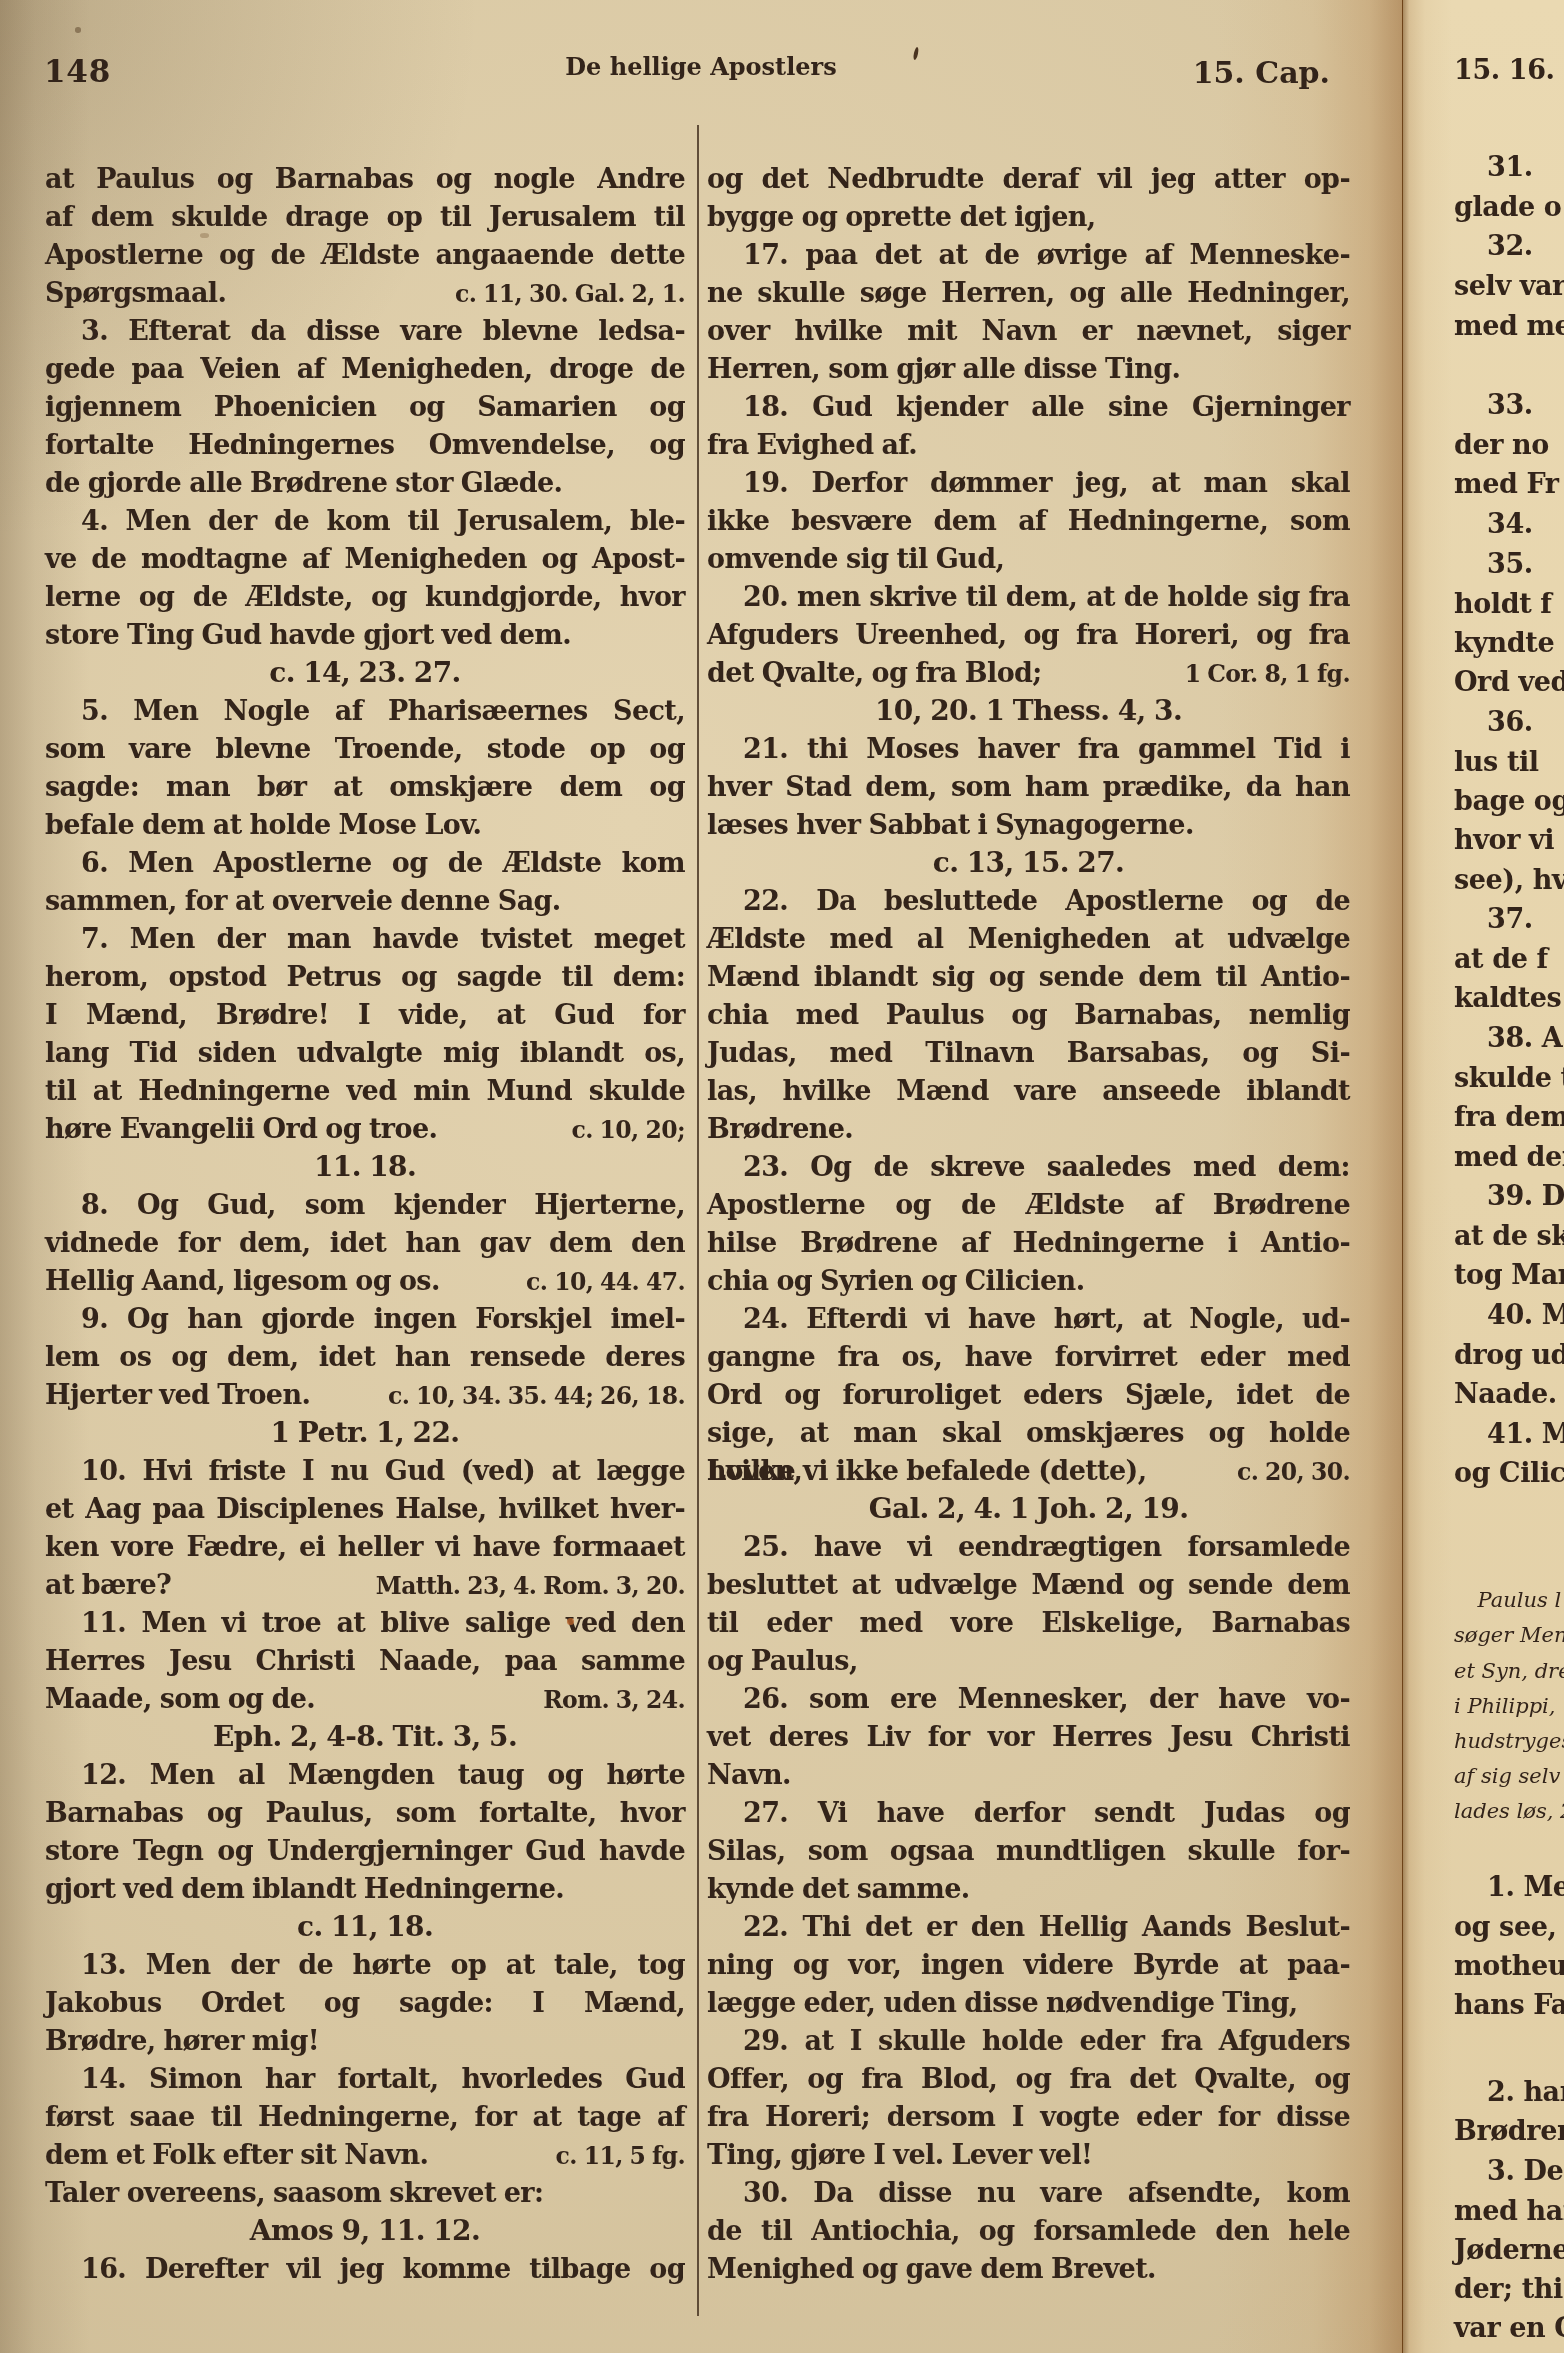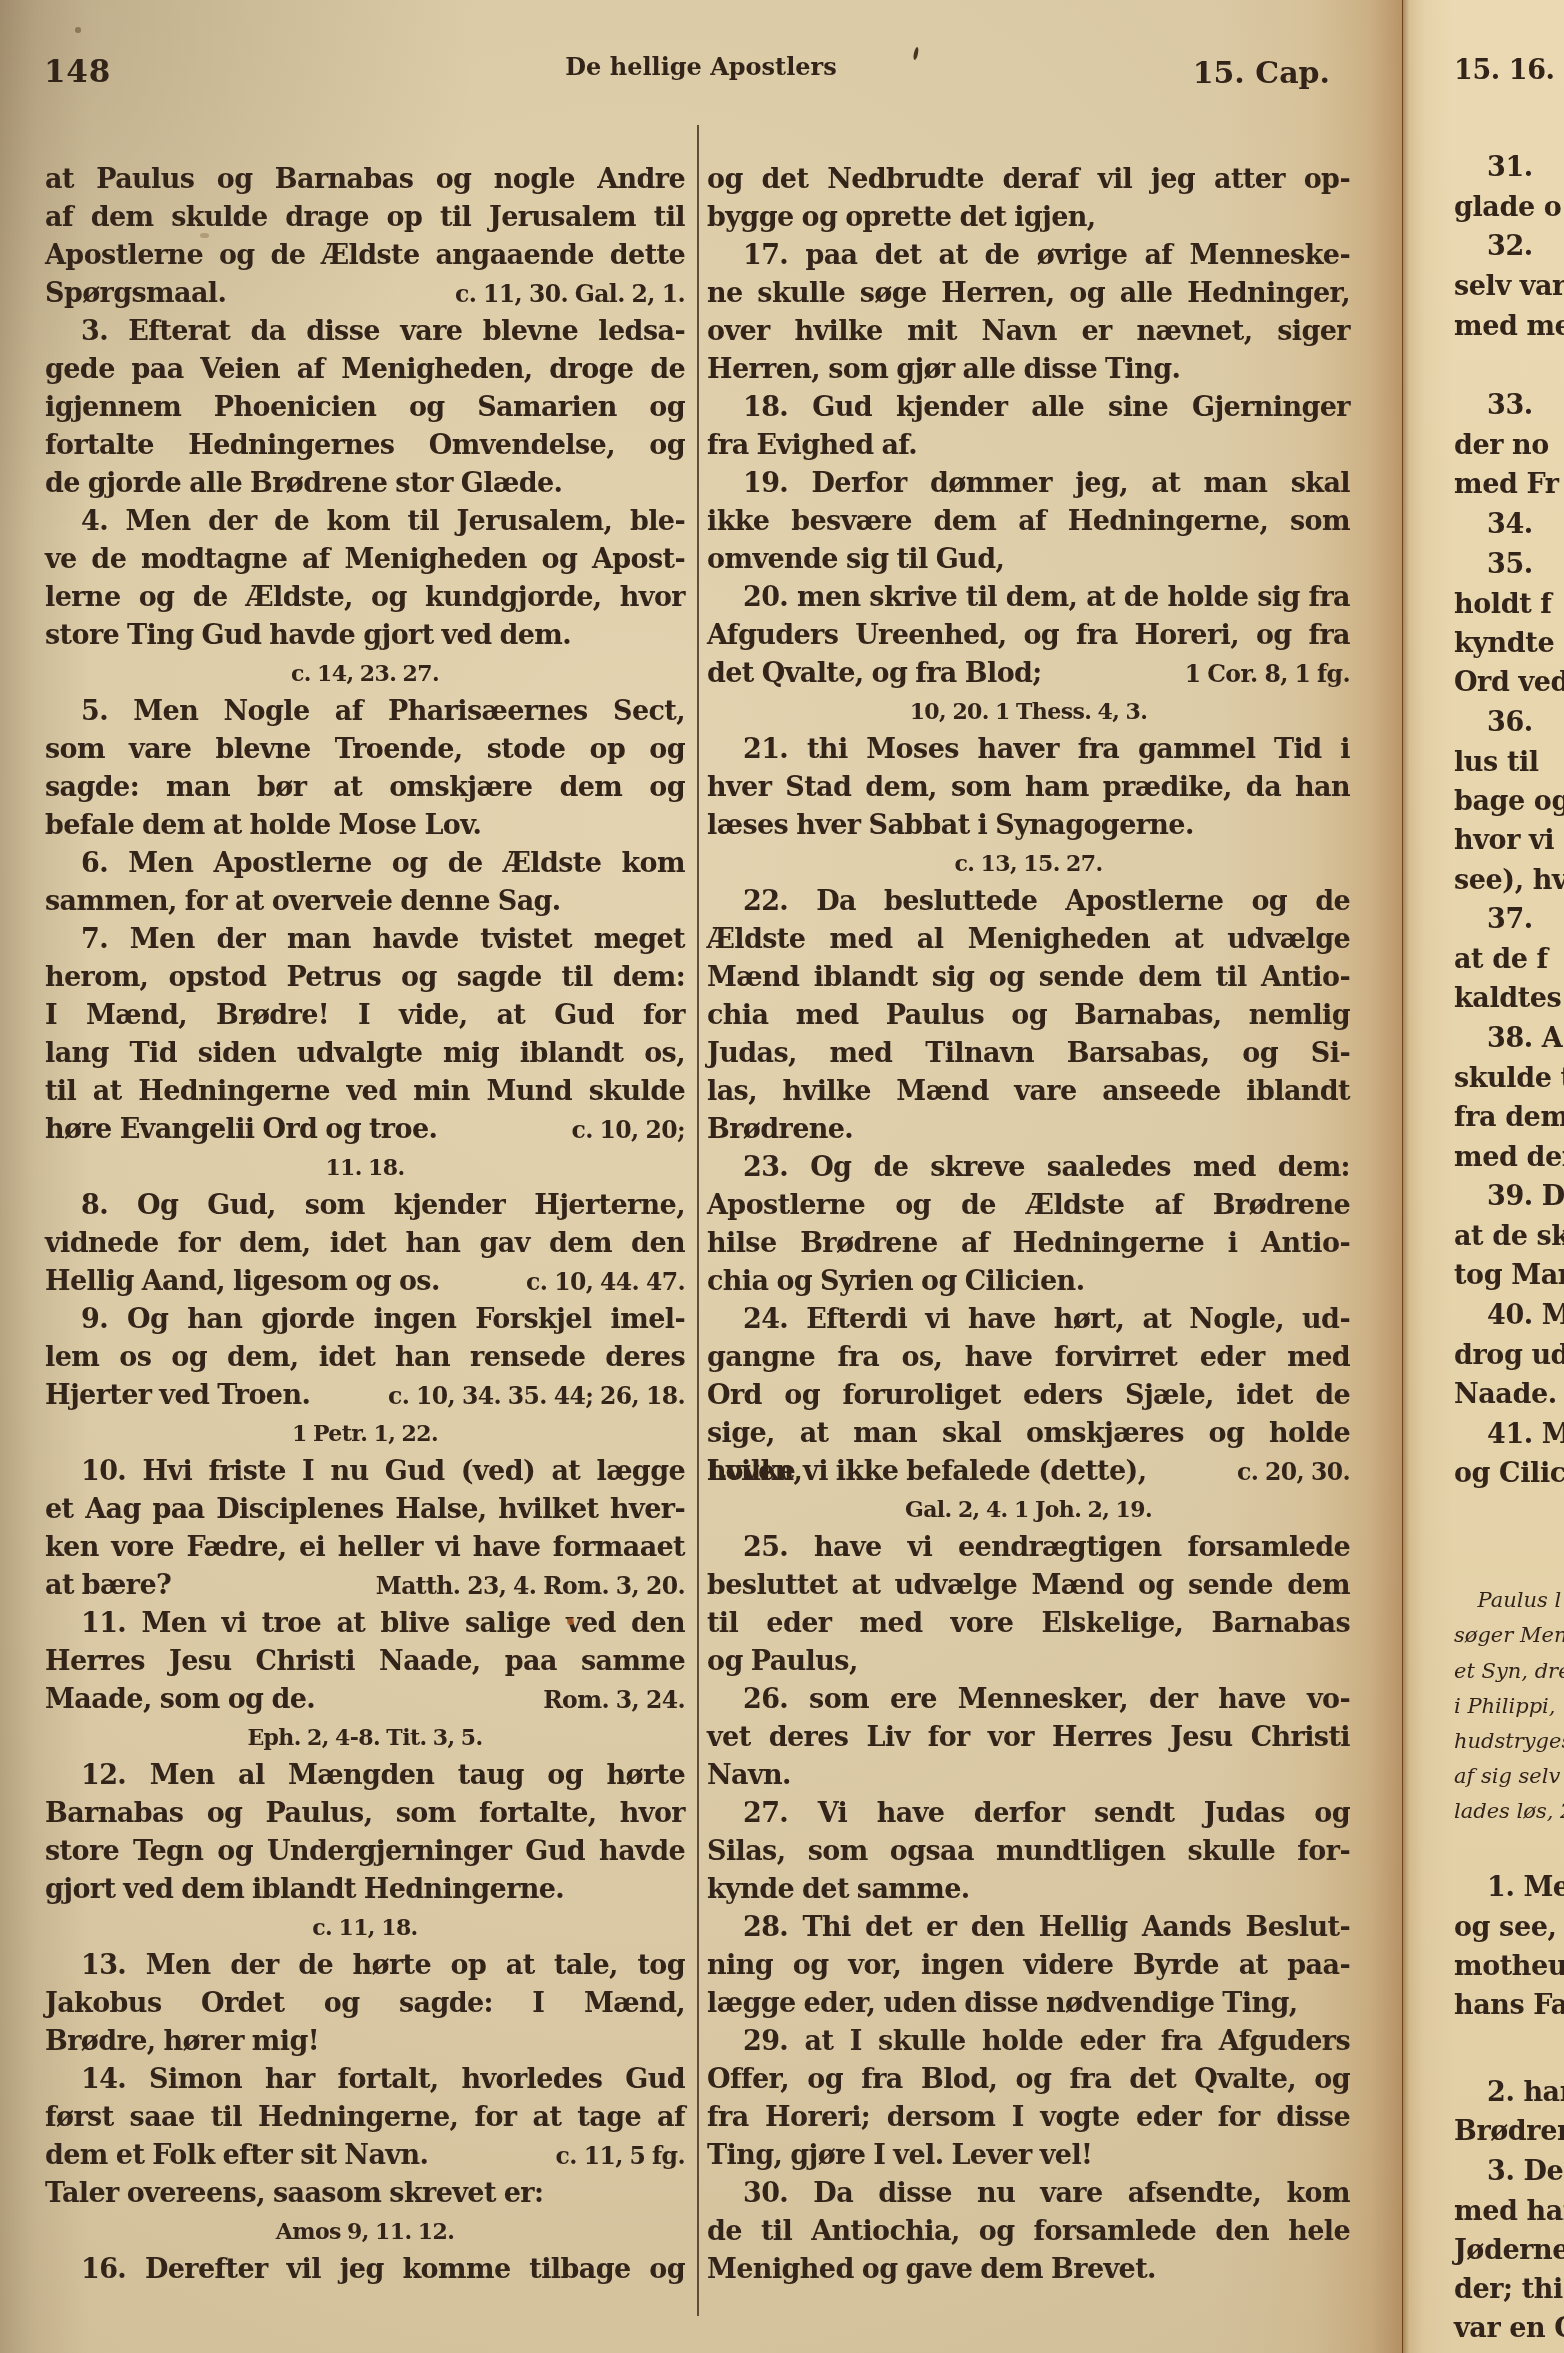--- a/index.html
+++ b/index.html
@@ -29,21 +29,21 @@
   #colL{left:45px;width:640px;}
   #colR{left:707px;width:643px;}
   .col-divider{position:absolute;left:697px;top:125px;width:2.3px;height:2191px;
        background:rgba(62,42,26,0.78);}
   .line{position:relative;height:38px;line-height:38px;}
   .k-j{text-align:justify;text-align-last:justify;}
   .k-i{text-align:justify;text-align-last:justify;padding-left:36px;}
   .k-l{text-align:left;}
   .k-s{display:flex;justify-content:space-between;align-items:baseline;}
   .k-s .ref{font-size:23.5px;}
-  .k-c{text-align:center;font-size:22px;}
+  .k-c{text-align:center;font-size:28px;}
   .line .ref:empty{display:none;}
   
   .frags{position:absolute;left:1454px;top:0;width:111px;height:1846px;}
   .frag{position:absolute;left:0;white-space:nowrap;line-height:36px;}
   .f-b,.f-bn{font-size:27px;font-weight:700;letter-spacing:-0.4px;}
   .f-bn{padding-left:33px;}
   .f-sm,.f-smi{font-size:21px;font-style:italic;font-weight:400;}
   .f-smi{padding-left:23.5px;}
   .speck{position:absolute;border-radius:50%;}
   #sp1{left:914px;top:47px;width:3.9px;height:12.5px;background:#4a3420;transform:rotate(12deg);}
@@ -471,21 +471,21 @@
         </div>
         <div class="line k-j">
           <span class="txt">Silas, som ogsaa mundtligen skulle for-</span>
           
         </div>
         <div class="line k-l">
           <span class="txt">kynde det samme.</span>
           
         </div>
         <div class="line k-i">
-          <span class="txt">28. Thi det er den Hellig Aands Beslut-</span>
+          <span class="txt">22. Thi det er den Hellig Aands Beslut-</span>
           
         </div>
         <div class="line k-j">
           <span class="txt">ning og vor, ingen videre Byrde at paa-</span>
           
         </div>
         <div class="line k-l">
           <span class="txt">lægge eder, uden disse nødvendige Ting,</span>
           
         </div>

